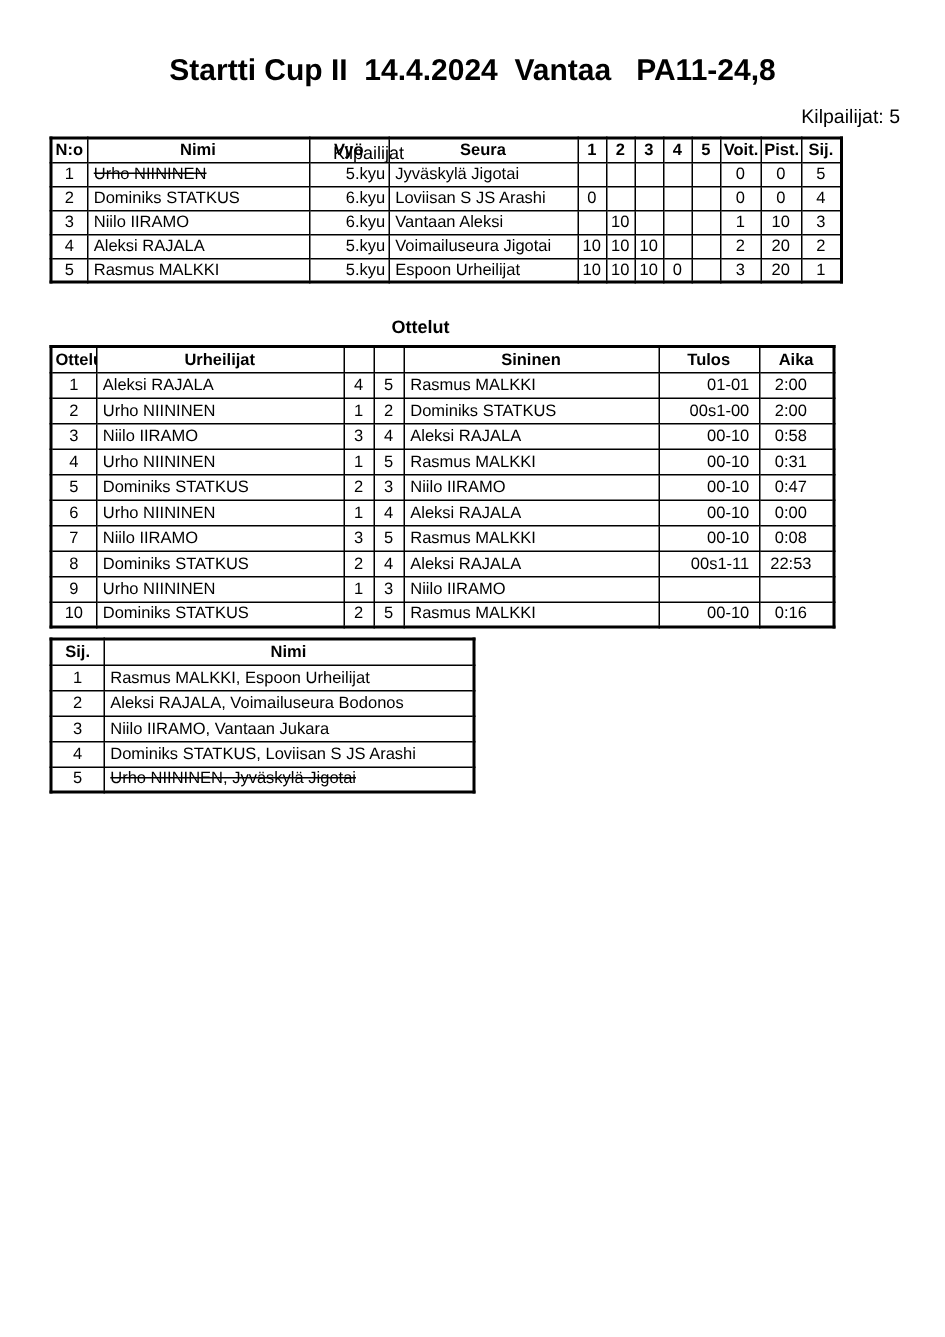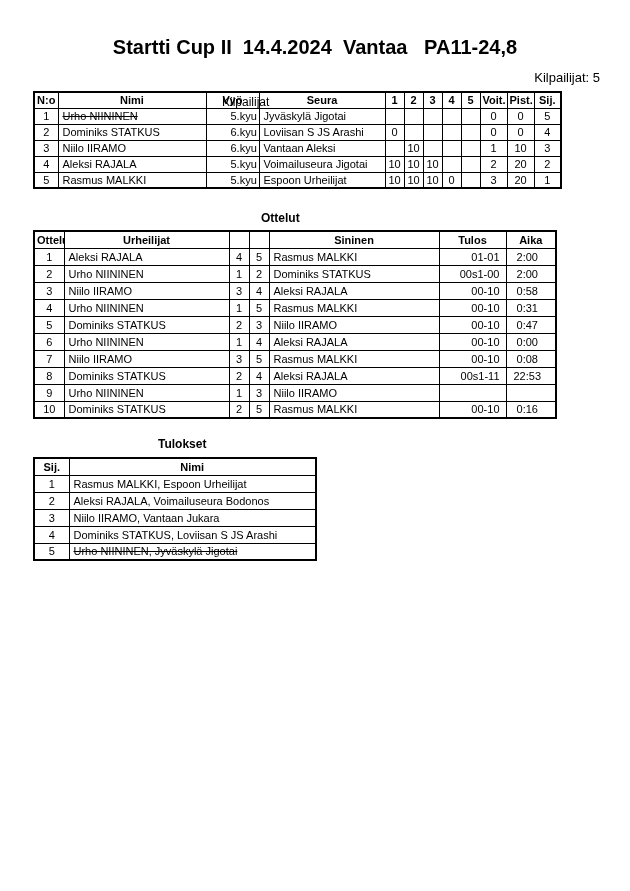--- a/index.html
+++ b/index.html
@@ -262,21 +262,20 @@
         <td class="l">Dominiks STATKUS</td>
         <td class="c">2</td>
         <td class="c">5</td>
         <td class="l">Rasmus MALKKI</td>
         <td class="result-cell">00-10</td>
         <td class="time-cell">0:16</td>
       </tr>
     </tbody>
   </table>
 
-  <div class="sec-title tulokset-title">Tulokset</div>
 
   <table class="t3">
     <colgroup>
       <col style="width:35px">
         <col style="width:247px">
     </colgroup>
     <thead>
       <tr>
         <th>Sij.</th>
         <th>Nimi</th>

